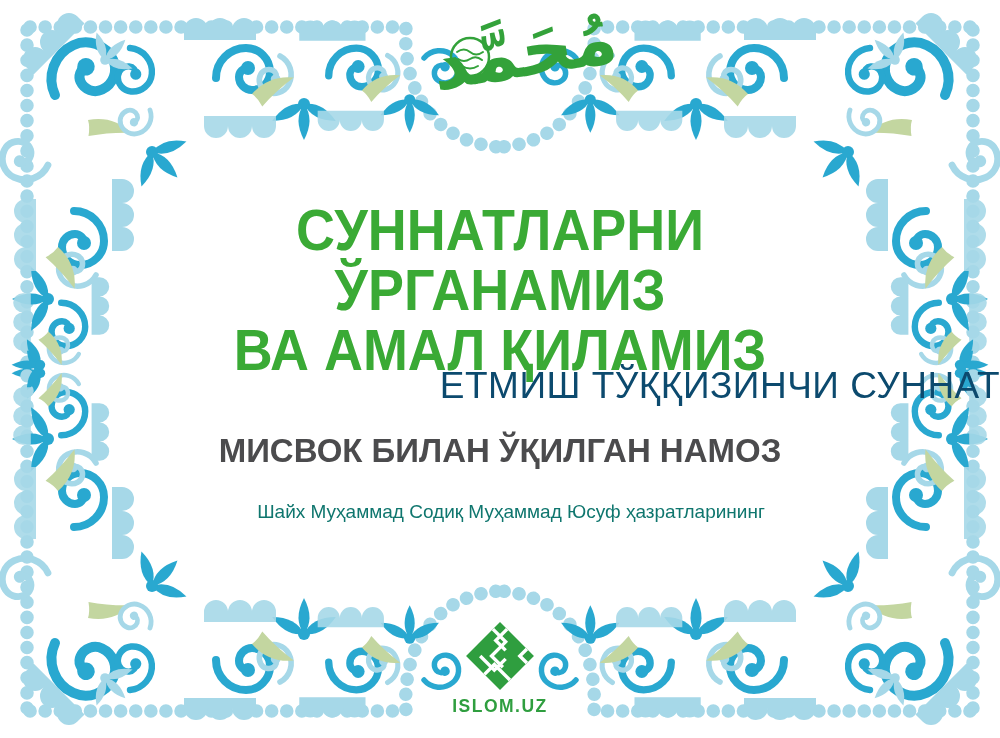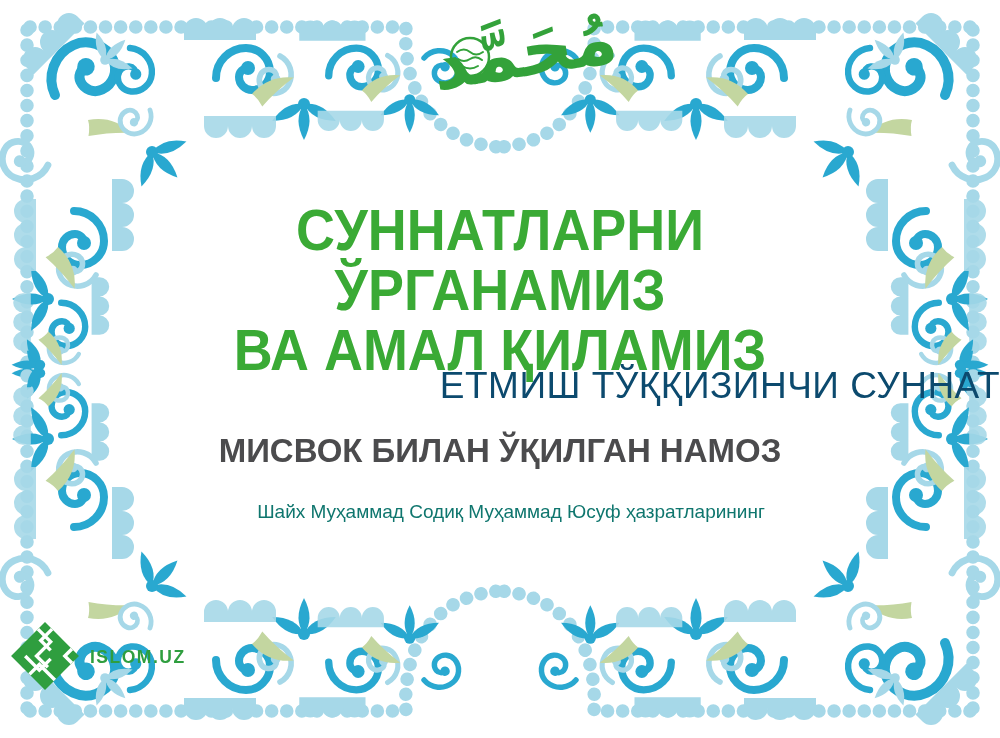--- a/index.html
+++ b/index.html
@@ -36,21 +36,21 @@
   }
   .body-text{
     position:absolute;top:487px;left:0;width:100%;text-align:center;
     color:#0f766e;font-size:19px;line-height:27px;margin:11px;
   }
   .body-text span{display:block;}
 
   
   .logo{
     position:absolute;top:618px;left:0;width:100%;
-    display:flex;flex-direction:row;align-items:center;
+    display:flex;flex-direction:column;align-items:center;
   }
   .logo-text{
     color:#2f9e3f;font-weight:bold;font-size:17.5px;letter-spacing:1.5px;margin-top:2px;
   }
 </style>
 </head>
 <body>
 
 <div class="poster">
 

